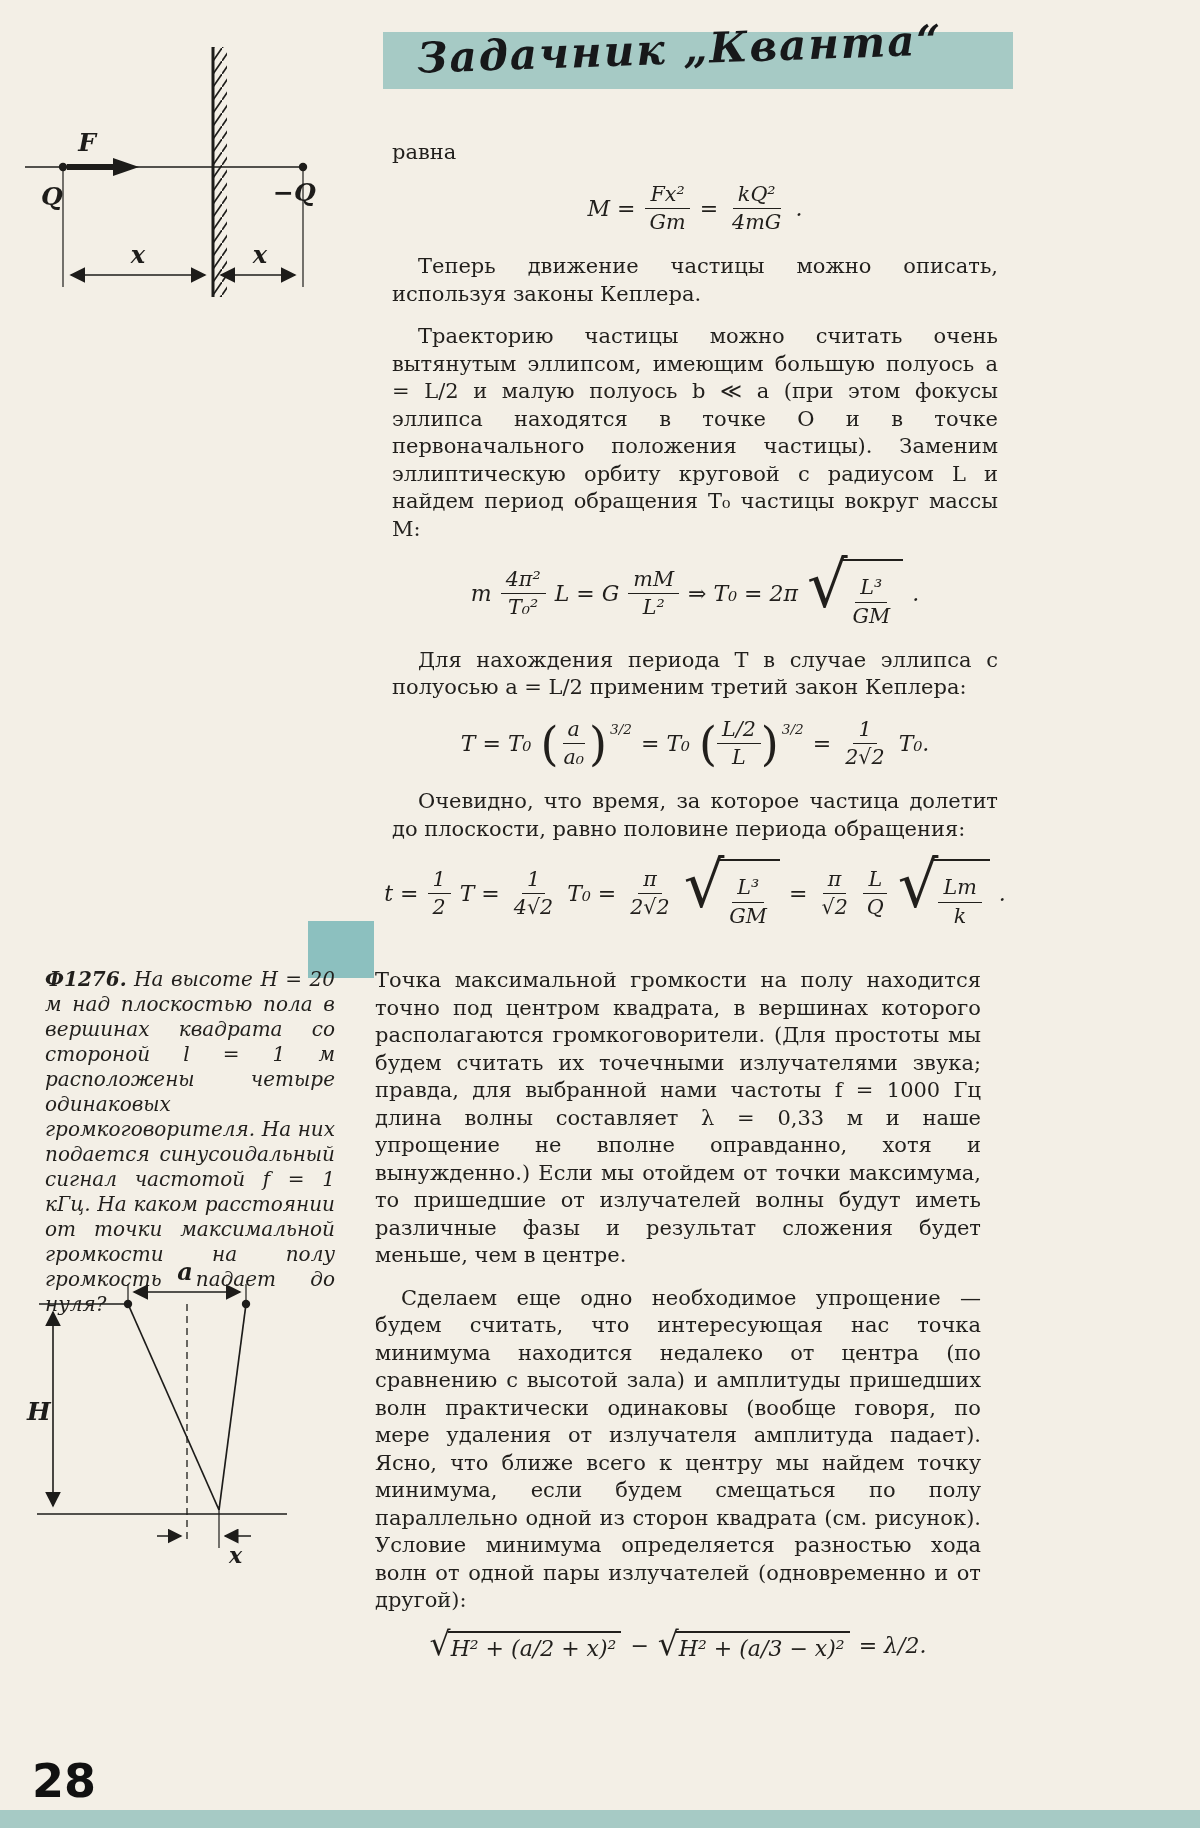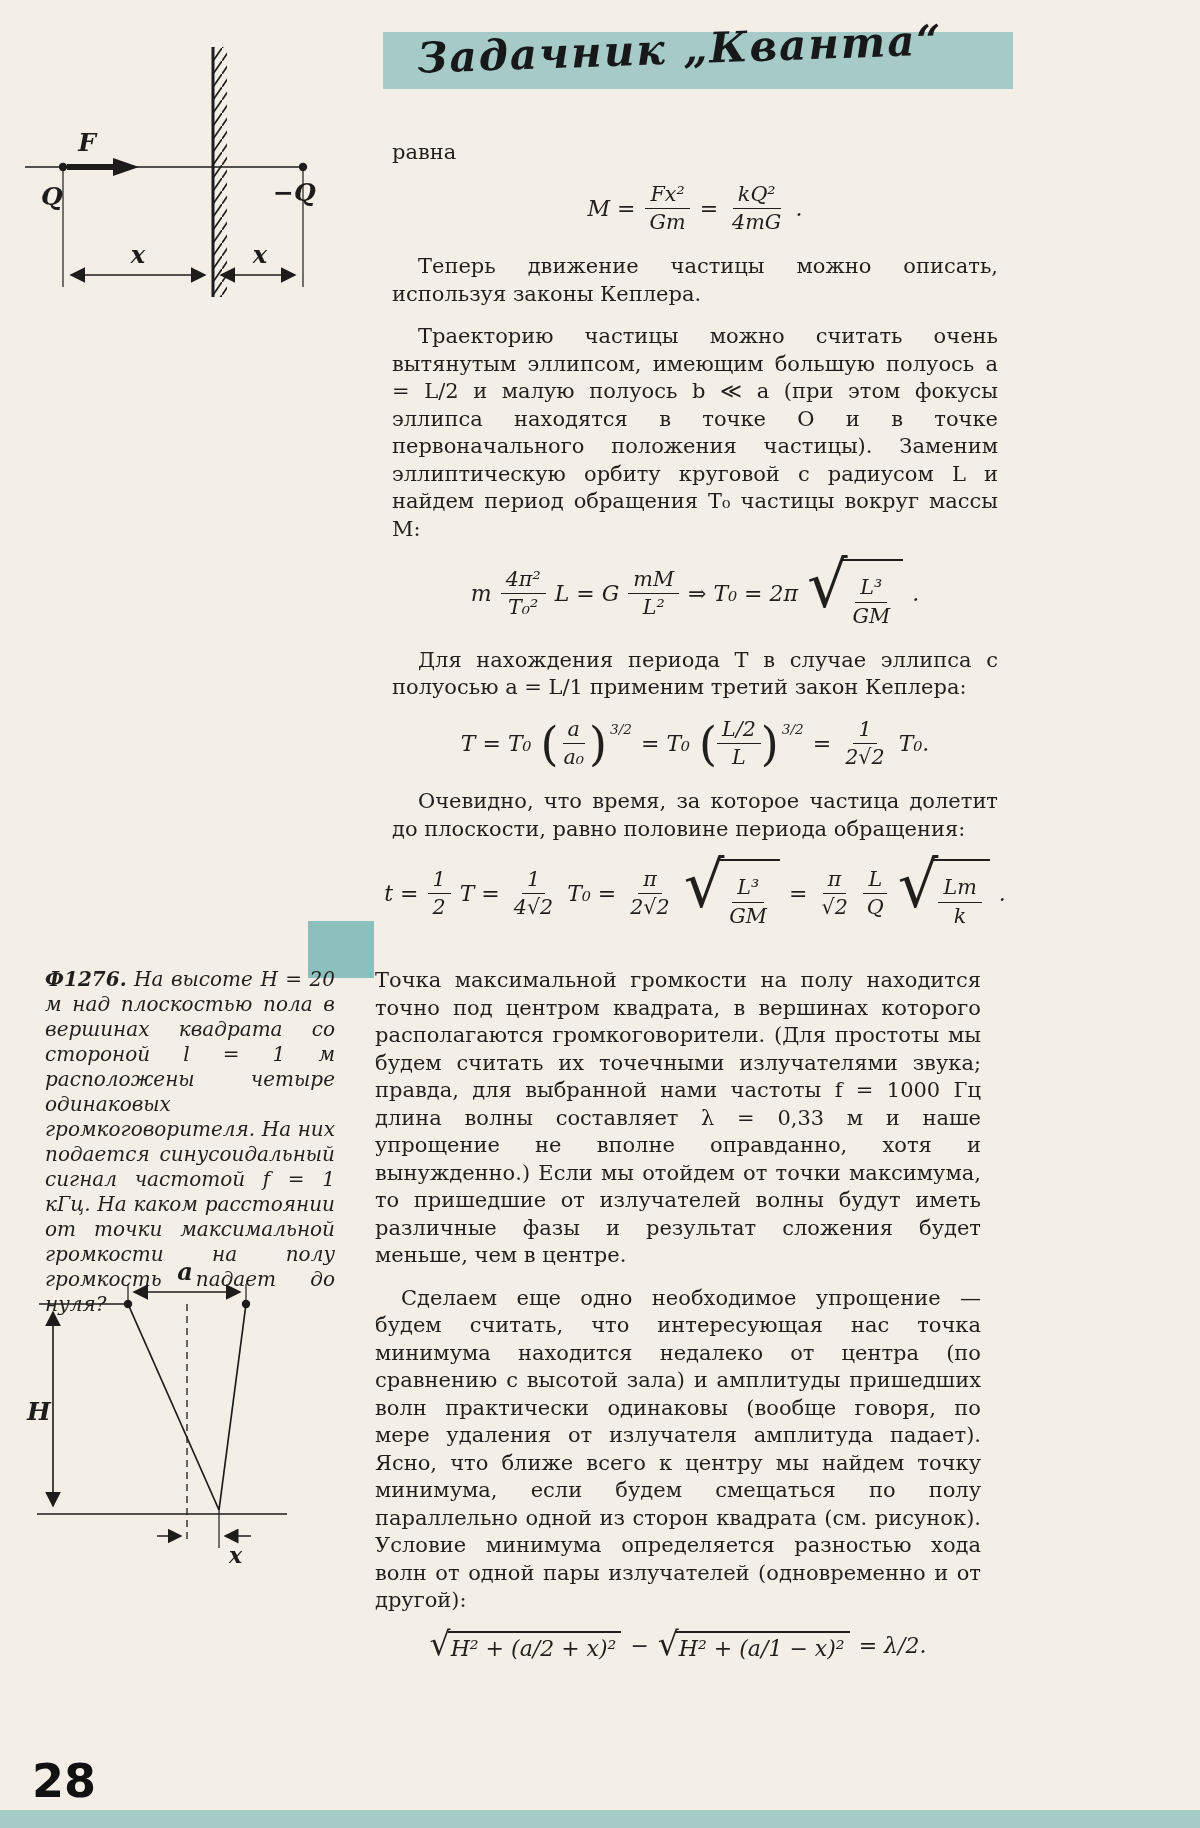--- a/index.html
+++ b/index.html
@@ -131,21 +131,21 @@
       <span class="rbody">
         <span class="frac">
           <span class="num">L³</span>
           <span class="den">GM</span>
         </span>
       </span>
     </span>
     <span>.</span>
   </div>
 
-  <p class="indent">Для нахождения периода T в случае эллипса с полуосью a = L/1 применим третий закон Кеплера:</p>
+  <p class="indent">Для нахождения периода T в случае эллипса с полуосью a = L/2 применим третий закон Кеплера:</p>
 
   <div class="formula">
     <span>T = T₀</span>
     <span class="pgroup">
       <span class="bigp">(</span>
       <span class="frac">
         <span class="num">a</span>
         <span class="den">a₀</span>
       </span>
       <span class="bigp">)</span>
@@ -252,21 +252,21 @@
   <p class="indent">Сделаем еще одно необходимое упрощение — будем считать, что интересующая нас точка минимума находится недалеко от центра (по сравнению с высотой зала) и амплитуды пришедших волн практически одинаковы (вообще говоря, по мере удаления от излучателя амплитуда падает). Ясно, что ближе всего к центру мы найдем точку минимума, если будем смещаться по полу параллельно одной из сторон квадрата (см. рисунок). Условие минимума определяется разностью хода волн от одной пары излучателей (одновременно и от другой):</p>
 
   <div class="formula">
     <span class="sqrt flat">
       <span class="rsign">√</span>
       <span class="rbody">H² + (a/2 + x)²</span>
     </span>
     <span>−</span>
     <span class="sqrt flat">
       <span class="rsign">√</span>
-      <span class="rbody">H² + (a/1 − x)²</span>
+      <span class="rbody">H² + (a/3 − x)²</span>
     </span>
     <span>= λ/2.</span>
   </div>
 
 </div>
 
 <div class="page-number">28</div>
 <div class="bottom-strip"></div>
 
 </body></html>

